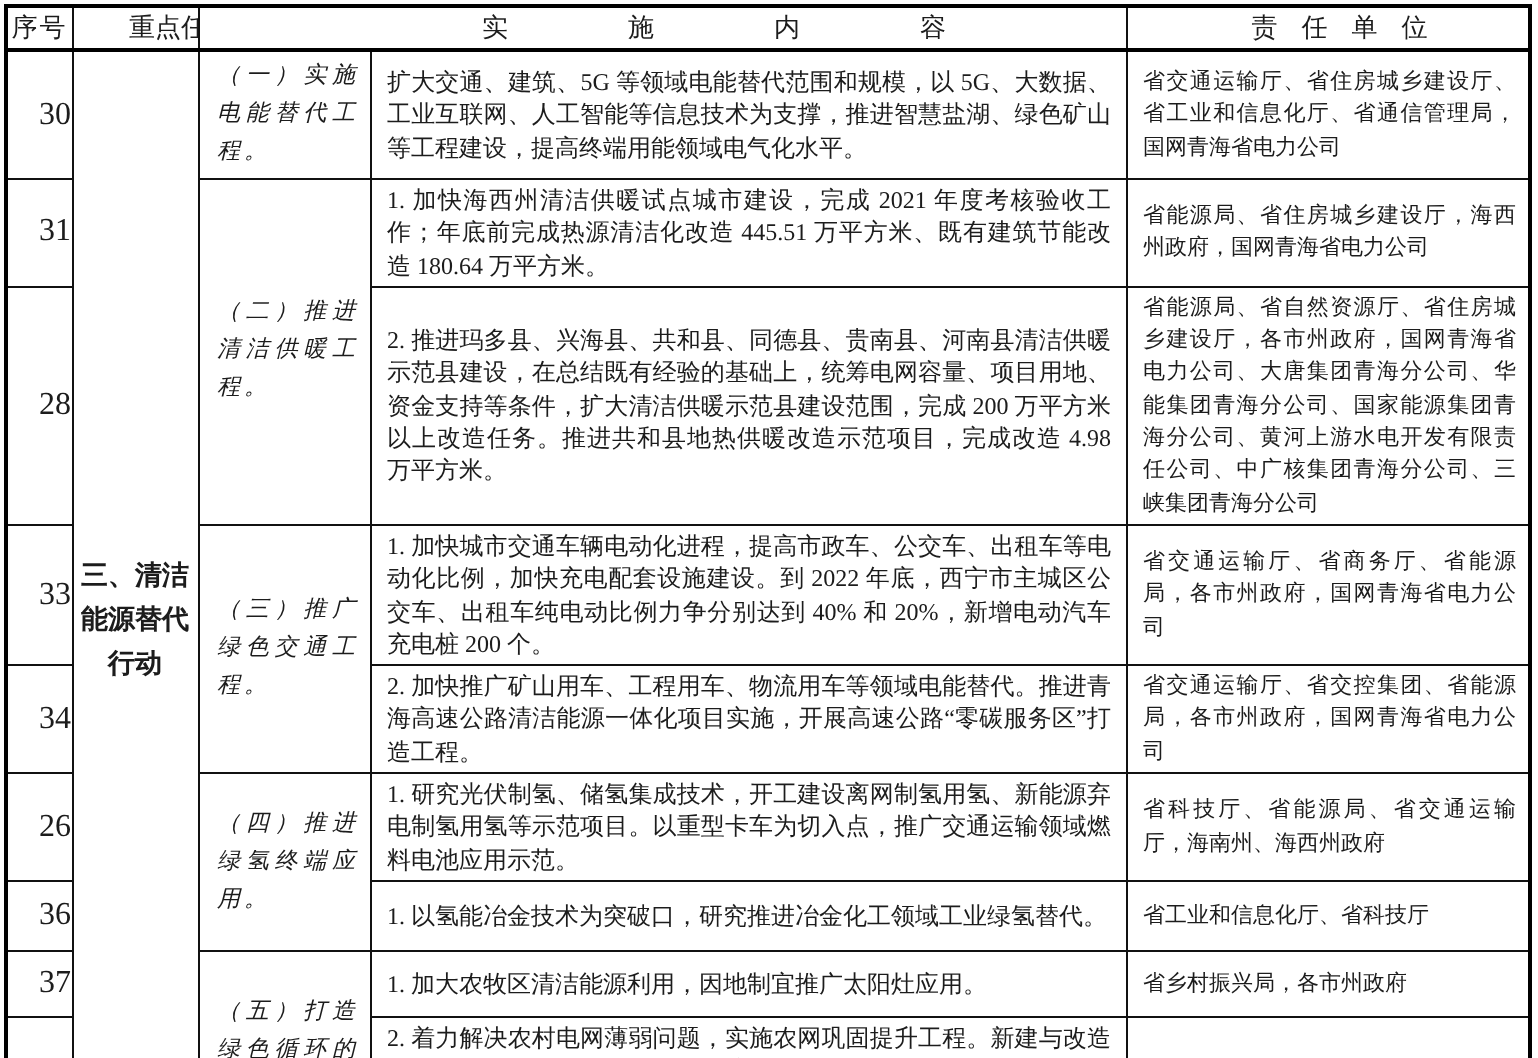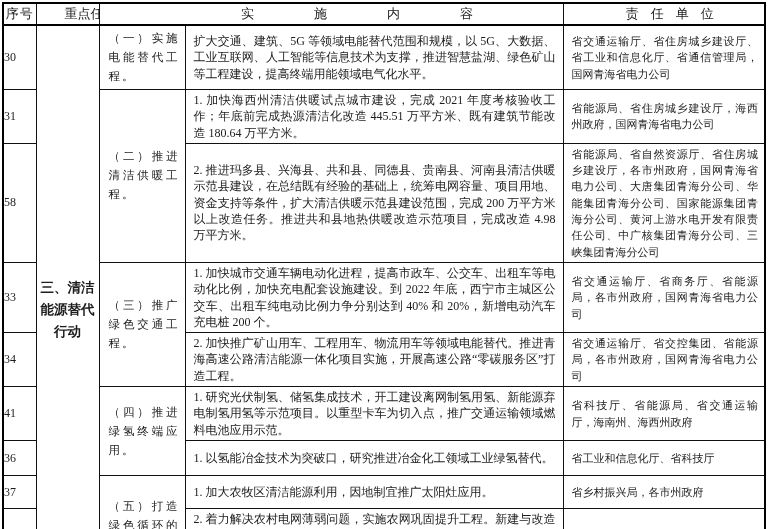--- a/index.html
+++ b/index.html
@@ -36,32 +36,33 @@
   th.h-content { letter-spacing: 60px; padding-left: 112px; }
   th.h-resp { letter-spacing: 12px; padding-left: 24px; margin-top: 47px; }
   
   col.c-no { width: 33px; }
   col.c-task { width: 63px; }
   col.c-sub { width: 86px; }
   col.c-content { width: 378px; }
   col.c-resp { width: 202px; }
   
   td.no-cell {
-    text-align: left;
-    font-size: 12px;
+    text-align: right;
+    font-size: 16px;
   }
   td.maintask-cell {
     font-family: "Liberation Sans", "DejaVu Sans", sans-serif;
     font-weight: bold;
     font-size: 13.5px;
     line-height: 22px;
     text-align: center;
     padding: 0 4px;
   }
   td.subtask-cell {
+    font-style: italic;
     font-size: 11.5px;
     line-height: 19px;
     letter-spacing: 2px;
     padding: 3px 5px 3px 9px;
     text-align: justify;
   }
   td.content-cell {
     font-size: 12px;
     line-height: 16.3px;
     text-align: justify;
@@ -113,40 +114,40 @@
   </tr>
 
   <tr class="r31">
     <td class="no-cell">31</td>
     <td class="subtask-cell" rowspan="2">（二）推进清洁供暖工程。</td>
     <td class="content-cell">1. 加快海西州清洁供暖试点城市建设，完成 2021 年度考核验收工作；年底前完成热源清洁化改造 445.51 万平方米、既有建筑节能改造 180.64 万平方米。</td>
     <td class="resp-cell">省能源局、省住房城乡建设厅，海西州政府，国网青海省电力公司</td>
   </tr>
 
   <tr class="r32">
-    <td class="no-cell">58</td>
+    <td class="no-cell">28</td>
     <td class="content-cell">2. 推进玛多县、兴海县、共和县、同德县、贵南县、河南县清洁供暖示范县建设，在总结既有经验的基础上，统筹电网容量、项目用地、资金支持等条件，扩大清洁供暖示范县建设范围，完成 200 万平方米以上改造任务。推进共和县地热供暖改造示范项目，完成改造 4.98 万平方米。</td>
     <td class="resp-cell">省能源局、省自然资源厅、省住房城乡建设厅，各市州政府，国网青海省电力公司、大唐集团青海分公司、华能集团青海分公司、国家能源集团青海分公司、黄河上游水电开发有限责任公司、中广核集团青海分公司、三峡集团青海分公司</td>
   </tr>
 
   <tr class="r33">
     <td class="no-cell">33</td>
     <td class="subtask-cell" rowspan="2">（三）推广绿色交通工程。</td>
     <td class="content-cell">1. 加快城市交通车辆电动化进程，提高市政车、公交车、出租车等电动化比例，加快充电配套设施建设。到 2022 年底，西宁市主城区公交车、出租车纯电动比例力争分别达到 40% 和 20%，新增电动汽车充电桩 200 个。</td>
     <td class="resp-cell">省交通运输厅、省商务厅、省能源局，各市州政府，国网青海省电力公司</td>
   </tr>
 
   <tr class="r34">
     <td class="no-cell">34</td>
     <td class="content-cell">2. 加快推广矿山用车、工程用车、物流用车等领域电能替代。推进青海高速公路清洁能源一体化项目实施，开展高速公路“零碳服务区”打造工程。</td>
     <td class="resp-cell">省交通运输厅、省交控集团、省能源局，各市州政府，国网青海省电力公司</td>
   </tr>
 
   <tr class="r35">
-    <td class="no-cell">41</td>
+    <td class="no-cell">26</td>
     <td class="subtask-cell" rowspan="2">（四）推进绿氢终端应用。</td>
     <td class="content-cell">1. 研究光伏制氢、储氢集成技术，开工建设离网制氢用氢、新能源弃电制氢用氢等示范项目。以重型卡车为切入点，推广交通运输领域燃料电池应用示范。</td>
     <td class="resp-cell">省科技厅、省能源局、省交通运输厅，海南州、海西州政府</td>
   </tr>
 
   <tr class="r36">
     <td class="no-cell">36</td>
     <td class="content-cell">1. 以氢能冶金技术为突破口，研究推进冶金化工领域工业绿氢替代。</td>
     <td class="resp-cell">省工业和信息化厅、省科技厅</td>
   </tr>

